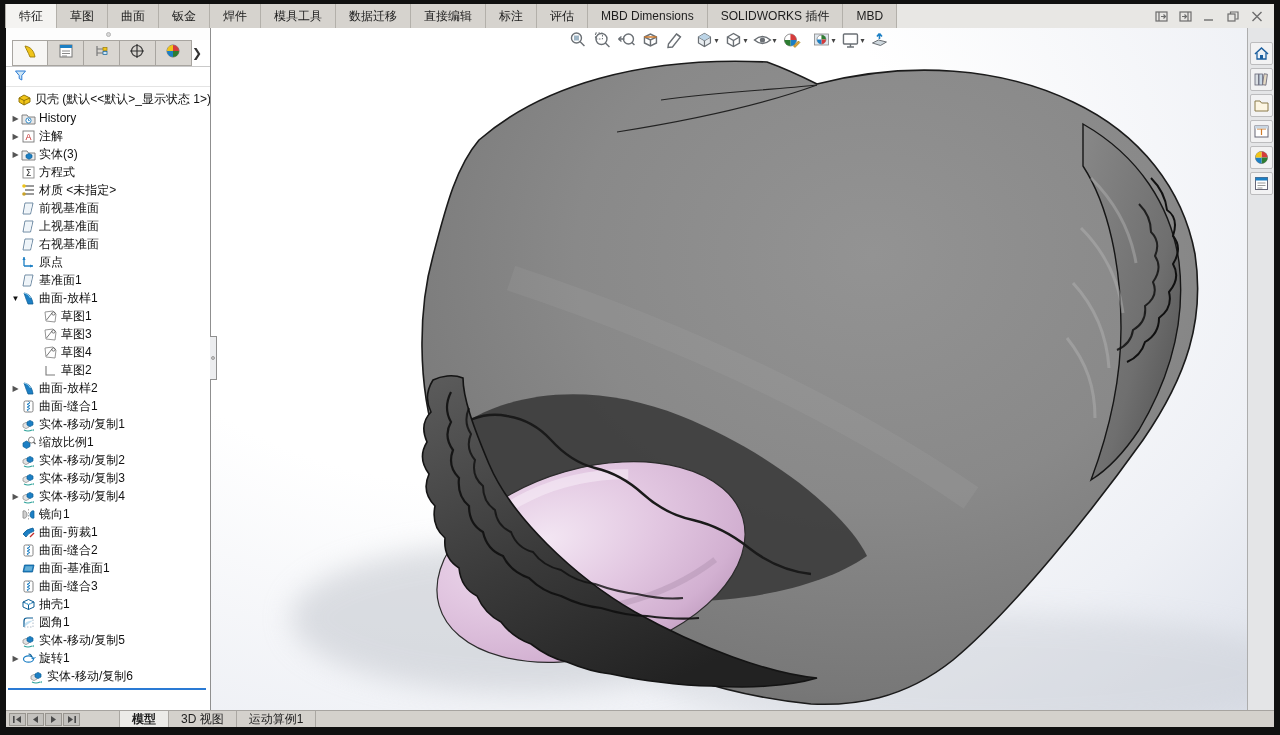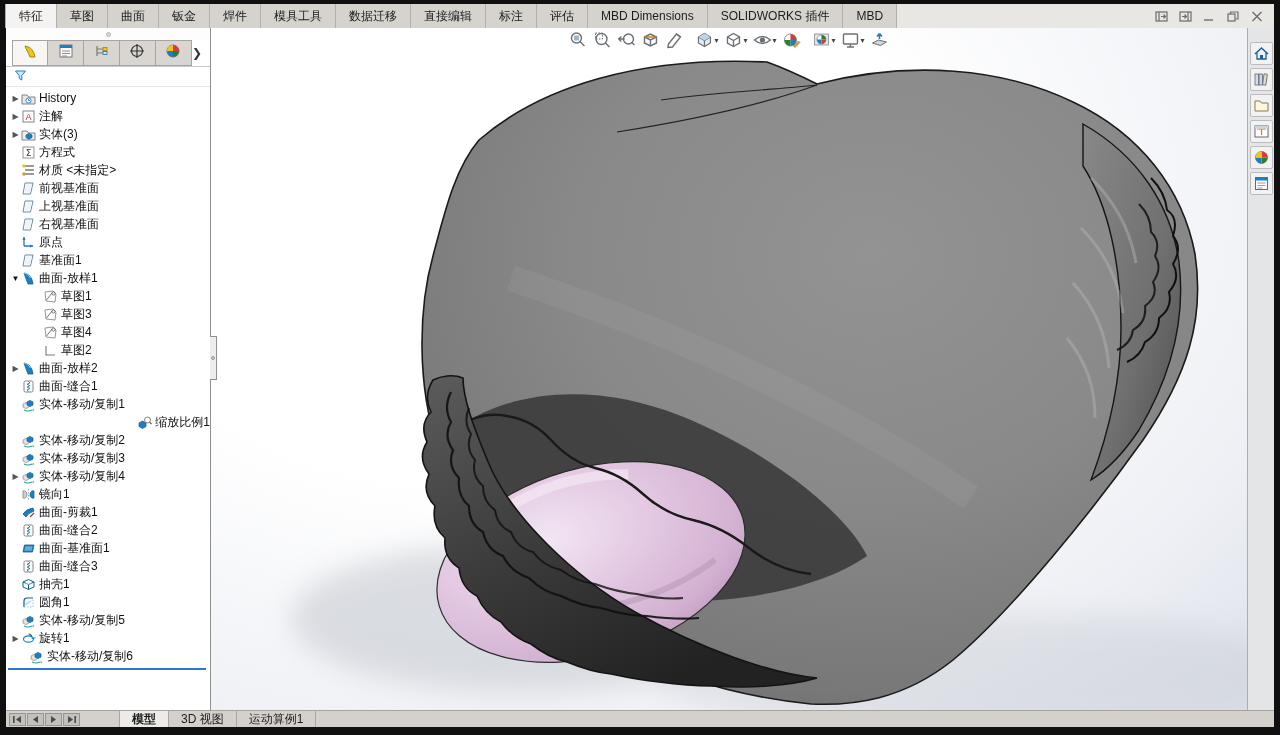--- a/index.html
+++ b/index.html
@@ -178,20 +178,30 @@
           <div class="mgr-more">❯</div>
         </div>
       <div class="filter-row">
         <span>
           <svg width="13" height="13" viewBox="0 0 13 13">
               <path d="M1.5 2 H11.5 L7.8 6.5 V11 L5.2 9.5 V6.5 Z" fill="#cfe6f5" stroke="#2a7ad4" stroke-width="1"></path>
             </svg>
         </span>
       </div>
       <div class="tree" id="tree">
+          <div class="trow root">
+            <span class="arrow"></span>
+            <span class="ticon">
+              <svg width="15" height="15" viewBox="0 0 15 15">
+                <path d="M2 6 L7 3 13 6 13 10 7 13 2 10 Z" fill="#f0c419" stroke="#8a6d00" stroke-width=".9"></path>
+                <path d="M2 6 L7 8.5 L13 6 M7 8.5 V13" fill="none" stroke="#8a6d00" stroke-width=".9"></path>
+              </svg>
+            </span>
+            <span class="tlabel">贝壳 (默认&lt;&lt;默认&gt;_显示状态 1&gt;)</span>
+          </div>
           <div class="trow" style="padding-left: 4px;">
             <span class="arrow ">▶</span>
             <span class="ticon">
               <svg width="15" height="15" viewBox="0 0 15 15">
                 <path d="M1 4 h5 l1.5 2 H14 v7 H1 Z" fill="#e8e8e8" stroke="#777" stroke-width=".9"></path>
                 <circle cx="7.5" cy="9.5" r="2.6" fill="#fff" stroke="#1c7fc4" stroke-width=".9"></circle>
                 <path d="M7.5 8 v1.5 h1.2" stroke="#1c7fc4" stroke-width=".9" fill="none"></path>
               </svg>
             </span>
             <span class="tlabel">History</span>
@@ -365,21 +375,21 @@
             <span class="ticon">
               <svg width="15" height="15" viewBox="0 0 15 15">
                 <path d="M2 7 l3-1.6 3 1.6 v3 l-3 1.6 -3-1.6 Z" fill="#e3e3e3" stroke="#888" stroke-width=".7"></path>
                 <path d="M6 5 l3-1.6 3 1.6 v3 l-3 1.6 -3-1.6 Z" fill="#1c7fc4" stroke="#0d5e95" stroke-width=".7"></path>
                 <path d="M3 13 q4 2 8 0" fill="none" stroke="#2aa198" stroke-width="1.1"></path>
                 <path d="M11 13 l2-1 -0.5 2.2 Z" fill="#2aa198"></path>
               </svg>
             </span>
             <span class="tlabel">实体-移动/复制1</span>
           </div>
-          <div class="trow" style="padding-left: 4px; justify-content: flex-end;">
+          <div class="trow" style="padding-left: 4px;">
             <span class="arrow "></span>
             <span class="ticon">
               <svg width="15" height="15" viewBox="0 0 15 15">
                 <path d="M2 8 l3.5-2 3.5 2 v3.5 l-3.5 2 -3.5-2 Z" fill="#1c7fc4" stroke="#0d5e95" stroke-width=".7"></path>
                 <circle cx="10.5" cy="5" r="3" fill="#fff" opacity=".8" stroke="#555" stroke-width=".9"></circle>
                 <path d="M12.6 7.1 L14.5 9" stroke="#555" stroke-width="1.2"></path>
               </svg>
             </span>
             <span class="tlabel">缩放比例1</span>
           </div>

